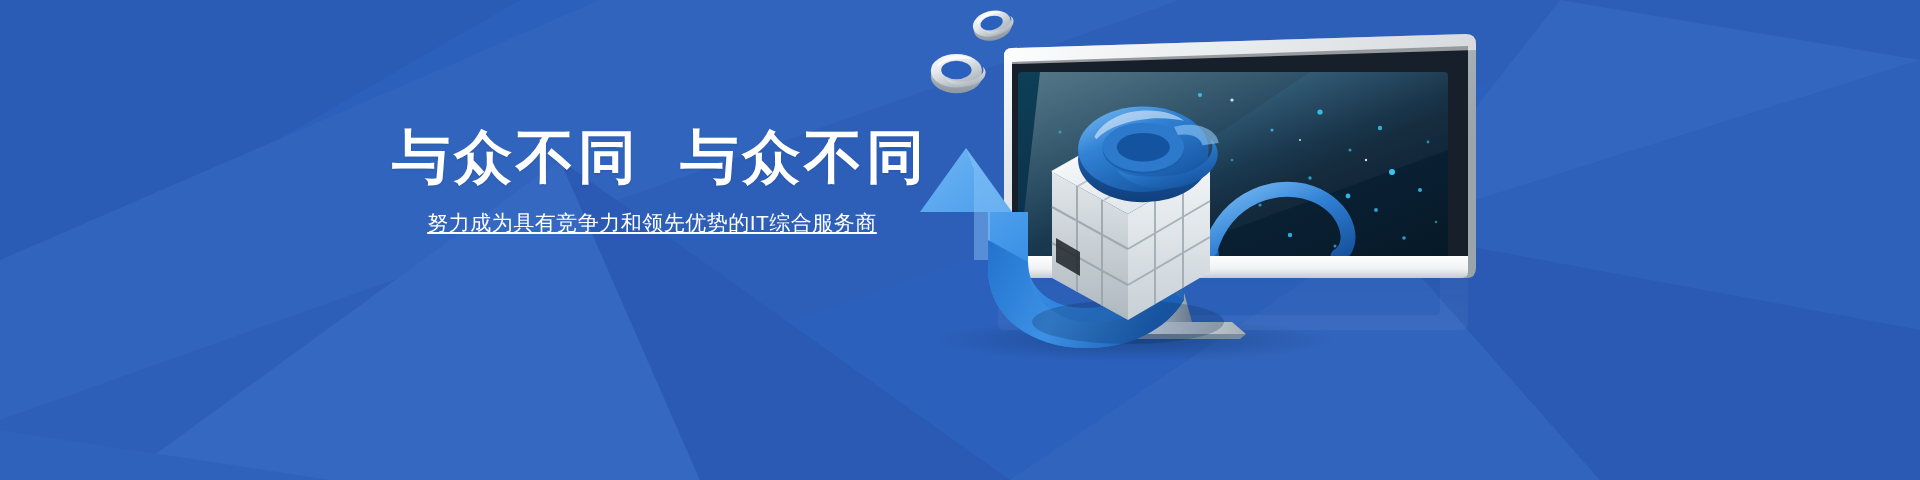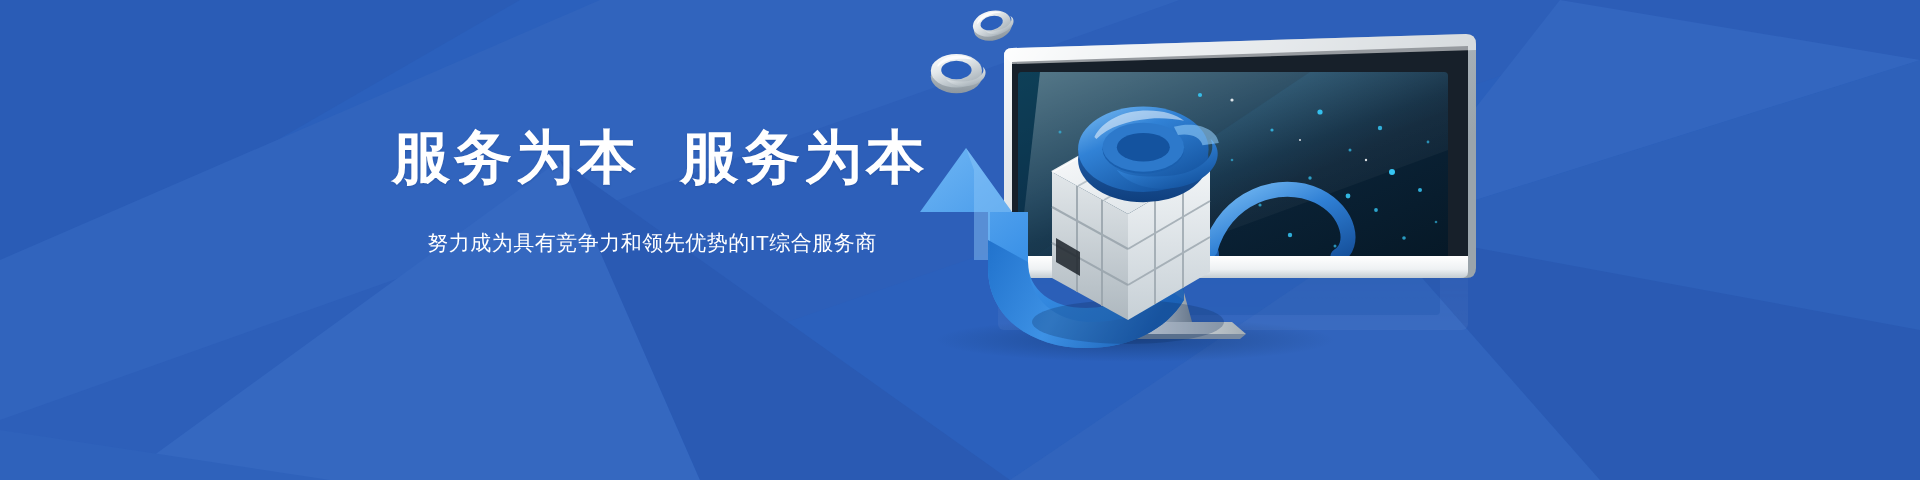--- a/index.html
+++ b/index.html
@@ -28,27 +28,28 @@
   #headline {
     font-size:58px;
     font-weight:bold;
     color:#ffffff;
     letter-spacing:4px;
     line-height:1.08;
     white-space:pre;
     text-shadow:0 1px 2px rgba(10,40,90,0.18);
   }
   #subheadline {
-    margin-top:40px;
+    margin-top:20px;
     font-size:21px;
     font-weight:400;
     color:#ffffff;
     letter-spacing:0.5px;
     line-height:1.3;
     white-space:nowrap;
+    text-decoration:underline;
   }
 
   
   #artwork {
     position:absolute;
     left:880px; top:0;
     width:1040px; height:480px;
     z-index:20;
   }
   #artwork svg { display:block; width:100%; height:100%; }
@@ -67,21 +68,21 @@
     <polygon points="560,160 1010,480 700,480" fill="#2a5ab3"></polygon>
     <polygon points="1010,480 1380,230 1920,60 1920,480" fill="#2e61ba"></polygon>
     <polygon points="1380,230 1920,60 1920,0 1560,0" fill="#3366bf"></polygon>
     <polygon points="1560,0 1920,0 1920,60" fill="#2c5db7"></polygon>
     <polygon points="1010,480 1380,230 1600,480" fill="#3164bd"></polygon>
     <polygon points="1600,480 1380,230 1920,330 1920,480" fill="#2a5ab3"></polygon>
     <polygon points="0,430 330,480 0,480" fill="#2f62bb"></polygon>
   </svg>
 
   <div id="text-block">
-    <div id="headline">服务为本  服务为本</div>
+    <div id="headline">与众不同  与众不同</div>
     <div id="subheadline">努力成为具有竞争力和领先优势的IT综合服务商</div>
   </div>
 
   <div id="artwork">
     <svg viewBox="0 0 1040 480" preserveAspectRatio="xMidYMid meet">
       <defs>
 
         <linearGradient id="screenG" x1="0" y1="0" x2="1" y2="1">
           <stop offset="0%" stop-color="#12556f"></stop>
           <stop offset="35%" stop-color="#0d3c5a"></stop>

